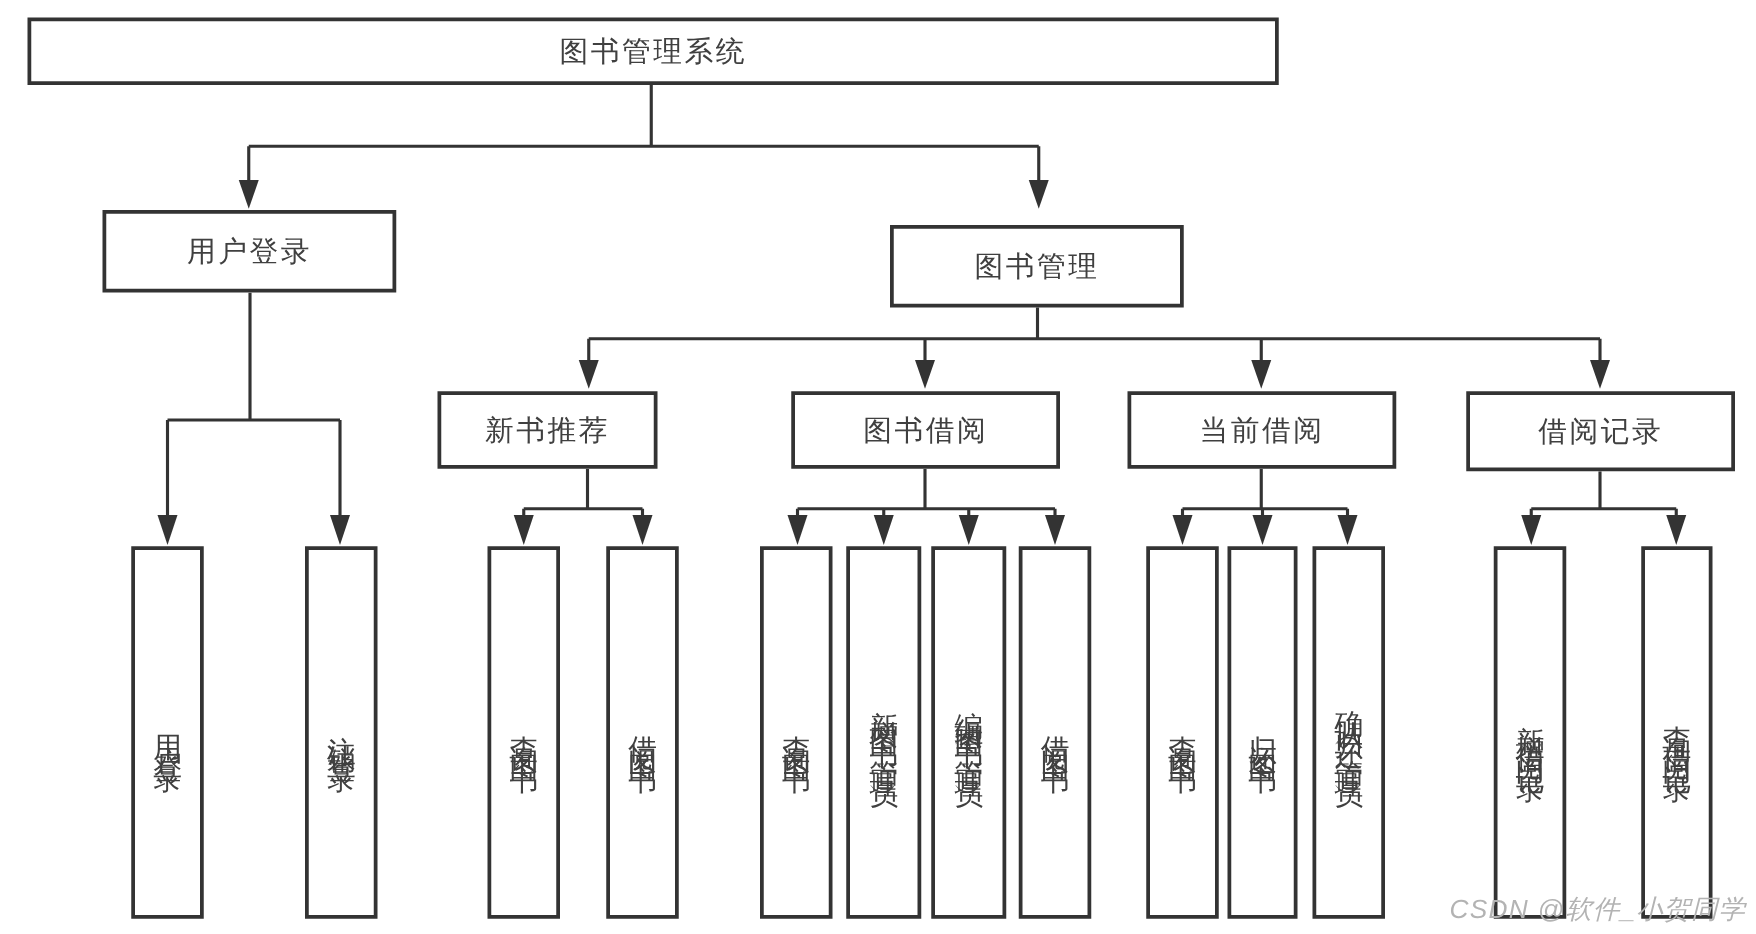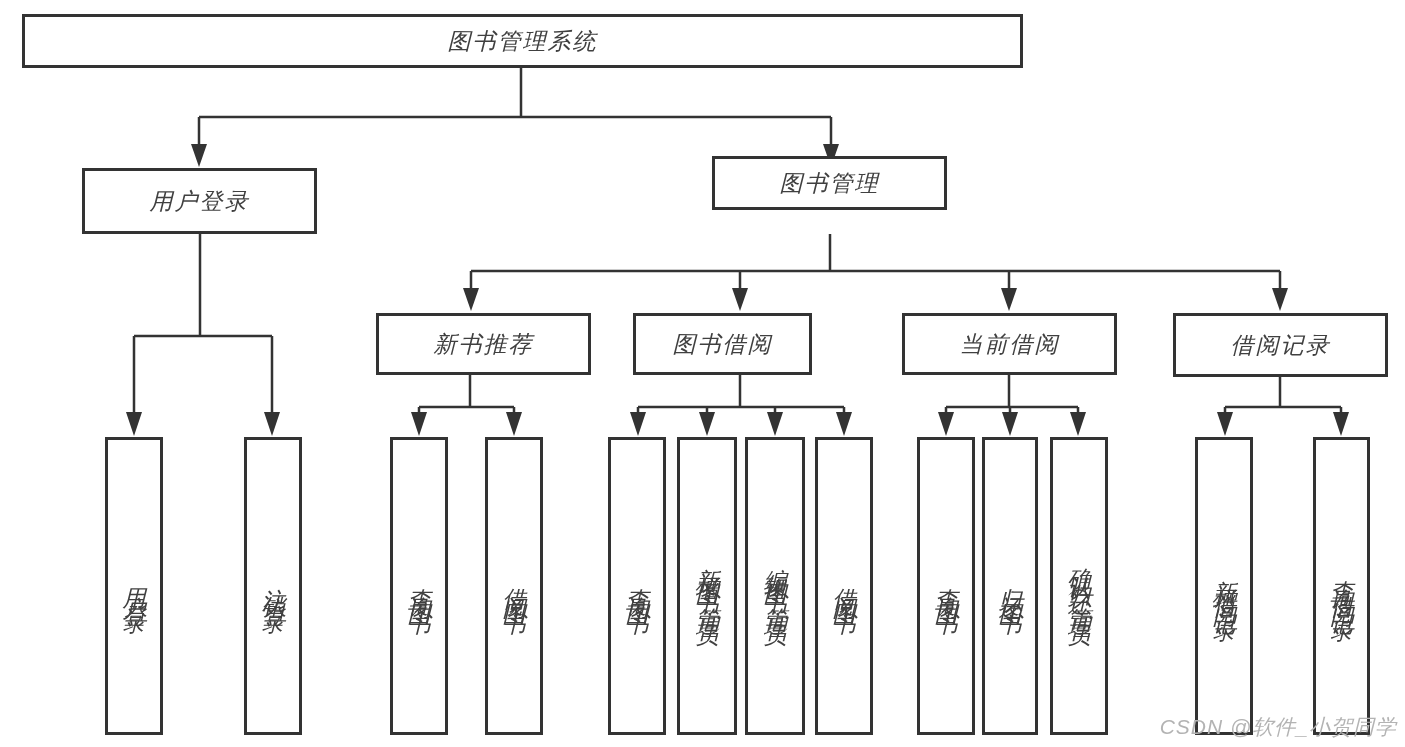--- a/index.html
+++ b/index.html
@@ -20,21 +20,20 @@
   .cl{stroke:var(--line-color);stroke-width:2.5;fill:none;}
   .ah{fill:var(--line-color);stroke:none;}
   .node{
     position:absolute;
     box-sizing:border-box;
     border:3px solid var(--line-color);
     background:var(--bg);
     display:flex;align-items:center;justify-content:center;
     color:var(--text-color);
     z-index:2;
-    font-style:italic;
   }
   .h{font-size:23px;letter-spacing:2px;white-space:nowrap;}
   .v{font-size:23px;}
   .v .vt{
     writing-mode:vertical-rl;
     text-orientation:mixed;
     letter-spacing:8px;
     line-height:1;
   }
   #watermark{
@@ -80,24 +79,24 @@
       <polygon class="ah" points="1002,412 1018,412 1010,436"></polygon>
       <polygon class="ah" points="1070,412 1086,412 1078,436"></polygon>
       <polygon class="ah" points="1217,412 1233,412 1225,436"></polygon>
       <polygon class="ah" points="1333,412 1349,412 1341,436"></polygon>
     </g>
   </svg>
 
   <div class="node h" style="left:22px;top:14px;width:1001px;height:54px;">图书管理系统</div>
 
   <div class="node h" style="left:82px;top:168px;width:235px;height:66px;">用户登录</div>
-  <div class="node h" style="left:712px;top:156px;width:235px;height:54px;">图书管理</div>
+  <div class="node h" style="left:712px;top:180px;width:235px;height:66px;">图书管理</div>
 
-  <div class="node h" style="left:376px;top:313px;width:215px;height:62px;">新书推荐</div>
-  <div class="node h" style="left:633px;top:313px;width:179px;height:62px;">图书借阅</div>
+  <div class="node h" style="left:350px;top:313px;width:176px;height:62px;">新书推荐</div>
+  <div class="node h" style="left:633px;top:313px;width:215px;height:62px;">图书借阅</div>
   <div class="node h" style="left:902px;top:313px;width:215px;height:62px;text-align:right;">当前借阅</div>
   <div class="node h" style="left:1173px;top:313px;width:215px;height:64px;">借阅记录</div>
 
   <div class="node v" style="left:105px;top:437px;width:58px;height:298px;">
     <span class="vt">用户登录</span>
   </div>
   <div class="node v" style="left:244px;top:437px;width:58px;height:298px;">
     <span class="vt">注销登录</span>
   </div>
 

